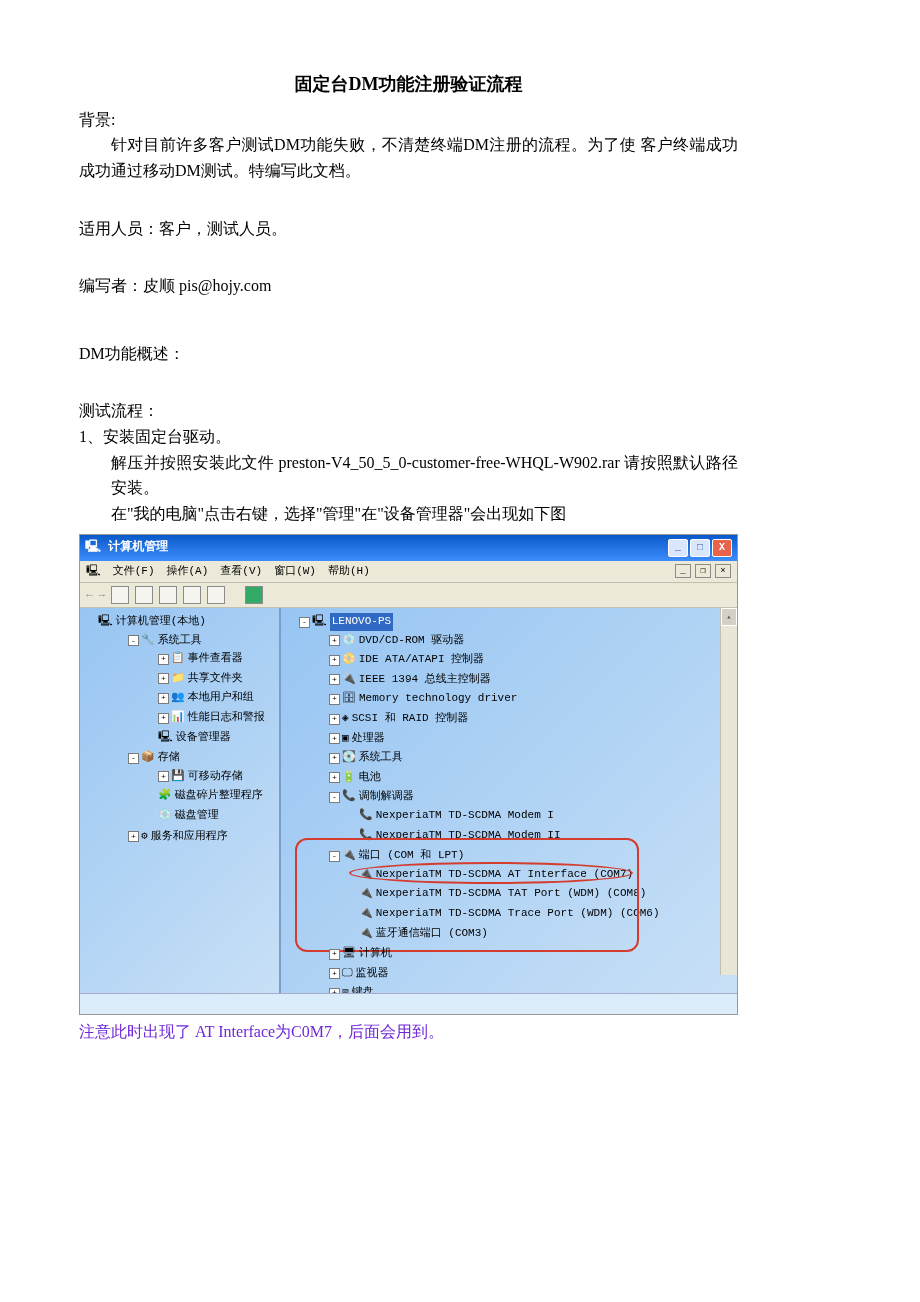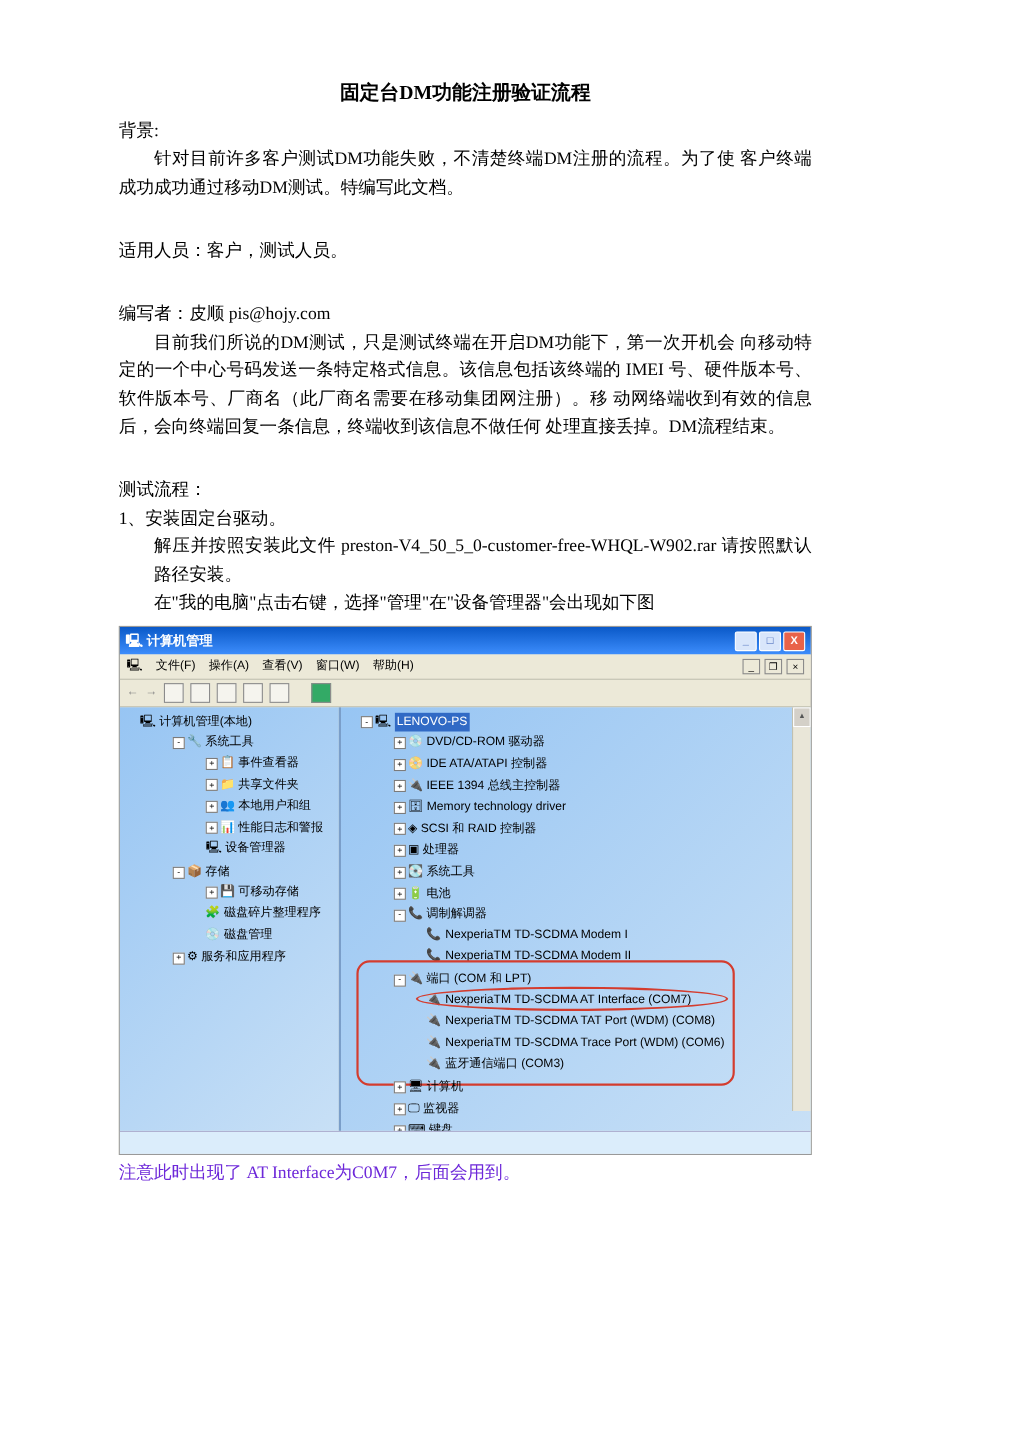--- a/index.html
+++ b/index.html
@@ -1,21 +1,21 @@
 <!DOCTYPE html>
 <html><head>
 <meta charset="utf-8">
 <style>
 body{margin:0;background:#fff;font-family:SimSun,"宋体",serif;font-size:16px;color:#000;line-height:1.6}
-.page{width:848px;min-height:1302px;padding:70px 110px 60px 108px;box-sizing:border-box}
+.page{width:848px;min-height:1302px;padding:70px 110px 60px 79px;box-sizing:border-box}
 h1{text-align:center;font-size:18px;font-weight:bold;margin:0 0 8px 0}
 .para{margin:0;text-align:justify}
 .indent{text-indent:2em}
 .gap{margin-top:32px}
-.screenshot{margin-top:8px;border:1px solid #999;background:#ece9d8;font-family:Liberation Sans, sans-serif;font-size:11px;color:#000}
+.screenshot{margin-top:8px;border:1px solid #999;background:#ece9d8;font-family:Liberation Mono, monospace;font-size:11px;color:#000}
 .titlebar{background:linear-gradient(to bottom,#0a59c8,#3d8dfc);color:#fff;padding:3px 5px;display:flex;align-items:center;justify-content:space-between;font-size:12px;font-weight:bold}
 .titlebar .wb{display:flex;gap:2px}
 .tbtn{width:18px;height:16px;background:#d9e6fb;border:1px solid #fff;border-radius:2px;display:flex;align-items:center;justify-content:center;font-size:10px;color:#3a5fb5;font-weight:bold}
 .tbtn.close{background:#e9634a;color:#fff}
 .menubar{display:flex;align-items:center;justify-content:space-between;padding:2px 6px;background:#ece9d8;border-bottom:1px solid #c0c0b0}
 .menubar .ml{display:flex;gap:12px}
 .menubar .mr{display:flex;gap:4px}
 .sbtn{width:14px;height:12px;border:1px solid #8b8b8b;background:#ece9d8;font-size:9px;display:flex;align-items:center;justify-content:center}
 .toolbar{padding:3px 6px;display:flex;gap:6px;align-items:center;border-bottom:1px solid #c0c0b0}
 .ticon{width:16px;height:16px;border:1px solid #8b8b8b;background:#f5f4ee;display:inline-block}
@@ -37,21 +37,21 @@
 </head>
 <body>
 
 <div class="page">
   <h1>固定台DM功能注册验证流程</h1>
   <p class="para">背景:</p>
   <p class="para indent">针对目前许多客户测试DM功能失败，不清楚终端DM注册的流程。为了使 客户终端成功成功通过移动DM测试。特编写此文档。</p>
   <p class="para gap">适用人员：客户，测试人员。</p>
   <p class="para gap">编写者：皮顺 pis@hojy.com</p>
 
-  <p class="para indent">目前我们所说的DM测试，只是测试终端在开启DM功能下，第一次开机会 向移动特定的一个中心号码发送一条特定格式信息。该信息包括该终端的 IMEI 号、硬件版本号、软件版本号、厂商名（此厂商名需要在移动集团网注册）。移 动网络端收到有效的信息后，会向终端回复一条信息，终端收到该信息不做任何 处理直接丢掉。DM流程结束。</p>
+  <p class="para gap" style="margin-top:42px">DM功能概述：</p>
 
   <p class="para gap">测试流程：</p>
   <p class="para">1、安装固定台驱动。</p>
   <p class="para" style="padding-left:2em">解压并按照安装此文件 preston-V4_50_5_0-customer-free-WHQL-W902.rar 请按照默认路径安装。</p>
   <p class="para" style="padding-left:2em">在"我的电脑"点击右键，选择"管理"在"设备管理器"会出现如下图</p>
 
   <div class="screenshot">
     <div class="titlebar">
       <span><span>🖳 </span><span>计算机管理</span></span>
       <span class="wb">

